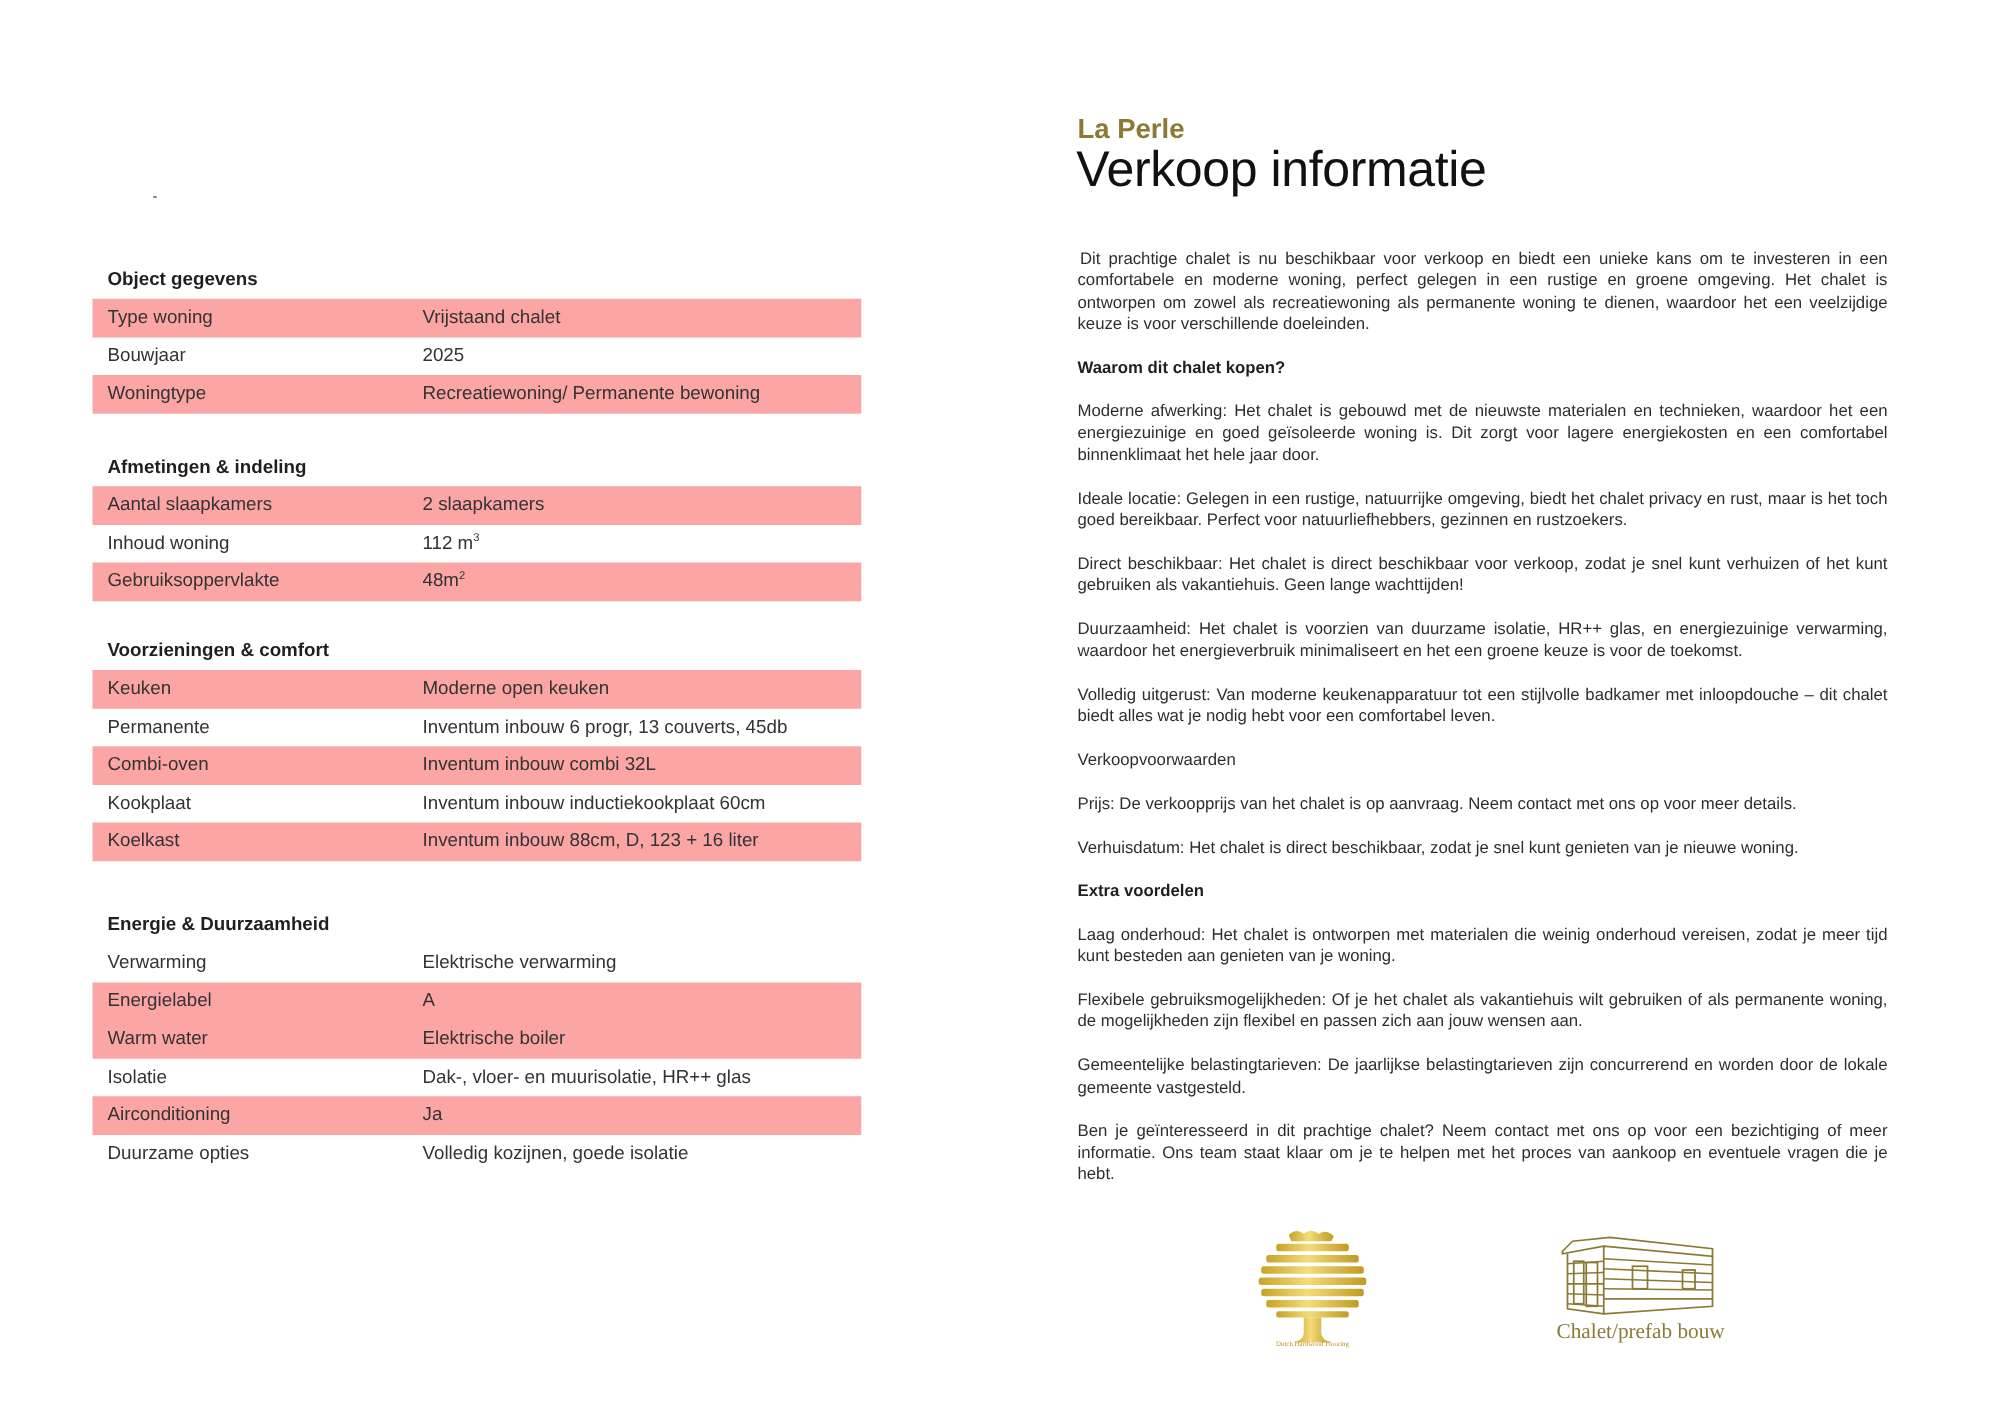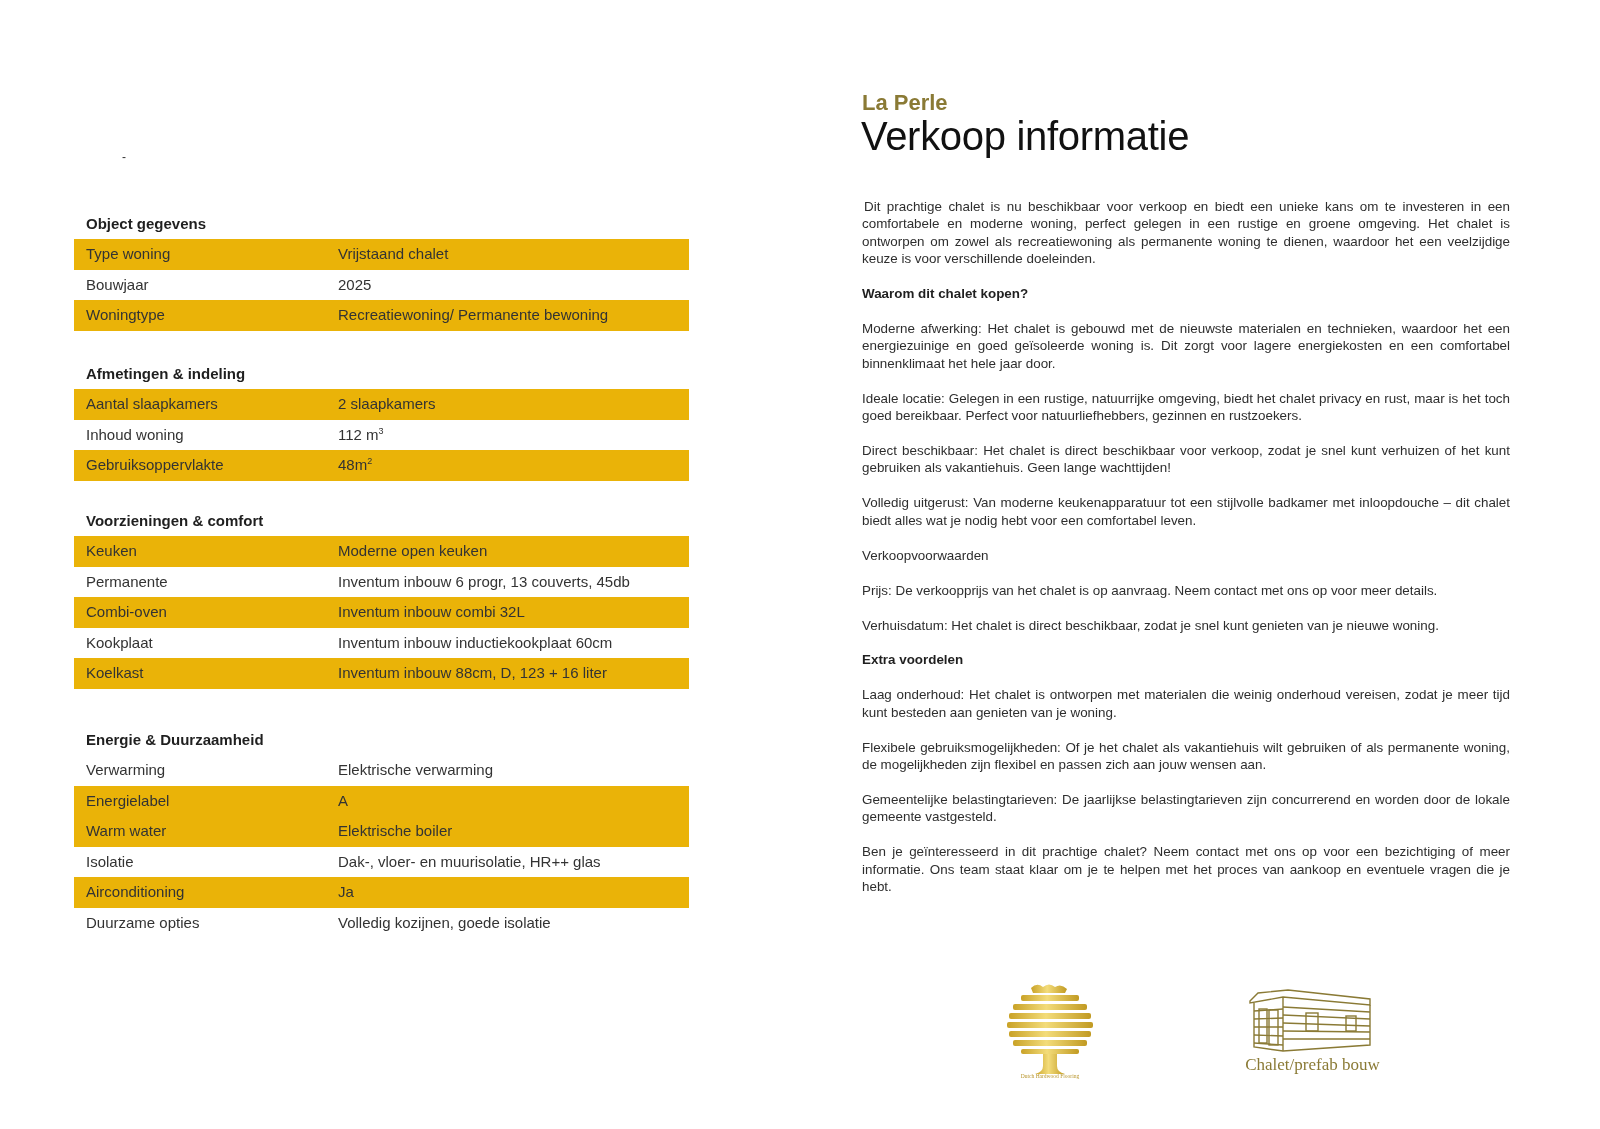--- a/index.html
+++ b/index.html
@@ -11,21 +11,21 @@
   .page-right { position: absolute; left: 800px; top: 0; width: 800px; height: 1129px; }
 
   .stray-dash { position: absolute; left: 122px; top: 150px; font-size: 12px; color: #333; }
 
   .spec-section { position: absolute; left: 74px; width: 615px; }
   .spec-heading {
     font-size: 15px; font-weight: bold; color: #1f1f1f;
     padding-left: 12px; height: 30px; line-height: 30px;
   }
   .spec-row { display: flex; height: 30.5px; line-height: 30.5px; font-size: 15px; color: #333; }
-  .spec-row.shaded { background: #eab308; }
+  .spec-row.shaded { background: #fca5a5; }
   .spec-label { width: 252px; padding-left: 12px; }
   .spec-value { flex: 1; }
   sup { font-size: 9px; line-height: 0; vertical-align: 6px; }
 
   .brand { position: absolute; left: 62px; top: 90px; font-size: 22px; font-weight: bold; color: #8a7a35; }
   .title { position: absolute; left: 61px; top: 114px; font-size: 40px; color: #111; letter-spacing: -0.3px; }
 
   .body-text {
     position: absolute; left: 62px; top: 198px; width: 648px;
     font-size: 13.4px; line-height: 17.4px; color: #2e2e2e; text-align: justify;
@@ -139,20 +139,21 @@
 <div class="page-right">
   <div class="brand">La Perle</div>
   <div class="title">Verkoop informatie</div>
 
   <div class="body-text">
     <p class="first">Dit prachtige chalet is nu beschikbaar voor verkoop en biedt een unieke kans om te investeren in een comfortabele en moderne woning, perfect gelegen in een rustige en groene omgeving. Het chalet is ontworpen om zowel als recreatiewoning als permanente woning te dienen, waardoor het een veelzijdige keuze is voor verschillende doeleinden.</p>
     <p class="h">Waarom dit chalet kopen?</p>
     <p>Moderne afwerking: Het chalet is gebouwd met de nieuwste materialen en technieken, waardoor het een energiezuinige en goed geïsoleerde woning is. Dit zorgt voor lagere energiekosten en een comfortabel binnenklimaat het hele jaar door.</p>
     <p>Ideale locatie: Gelegen in een rustige, natuurrijke omgeving, biedt het chalet privacy en rust, maar is het toch goed bereikbaar. Perfect voor natuurliefhebbers, gezinnen en rustzoekers.</p>
     <p>Direct beschikbaar: Het chalet is direct beschikbaar voor verkoop, zodat je snel kunt verhuizen of het kunt gebruiken als vakantiehuis. Geen lange wachttijden!</p>
+    <p>Duurzaamheid: Het chalet is voorzien van duurzame isolatie, HR++ glas, en energiezuinige verwarming, waardoor het energieverbruik minimaliseert en het een groene keuze is voor de toekomst.</p>
     <p>Volledig uitgerust: Van moderne keukenapparatuur tot een stijlvolle badkamer met inloopdouche – dit chalet biedt alles wat je nodig hebt voor een comfortabel leven.</p>
     <p>Verkoopvoorwaarden</p>
     <p>Prijs: De verkoopprijs van het chalet is op aanvraag. Neem contact met ons op voor meer details.</p>
     <p>Verhuisdatum: Het chalet is direct beschikbaar, zodat je snel kunt genieten van je nieuwe woning.</p>
     <p class="h">Extra voordelen</p>
     <p>Laag onderhoud: Het chalet is ontworpen met materialen die weinig onderhoud vereisen, zodat je meer tijd kunt besteden aan genieten van je woning.</p>
     <p>Flexibele gebruiksmogelijkheden: Of je het chalet als vakantiehuis wilt gebruiken of als permanente woning, de mogelijkheden zijn flexibel en passen zich aan jouw wensen aan.</p>
     <p>Gemeentelijke belastingtarieven: De jaarlijkse belastingtarieven zijn concurrerend en worden door de lokale gemeente vastgesteld.</p>
     <p>Ben je geïnteresseerd in dit prachtige chalet? Neem contact met ons op voor een bezichtiging of meer informatie. Ons team staat klaar om je te helpen met het proces van aankoop en eventuele vragen die je hebt.</p>
   </div>

